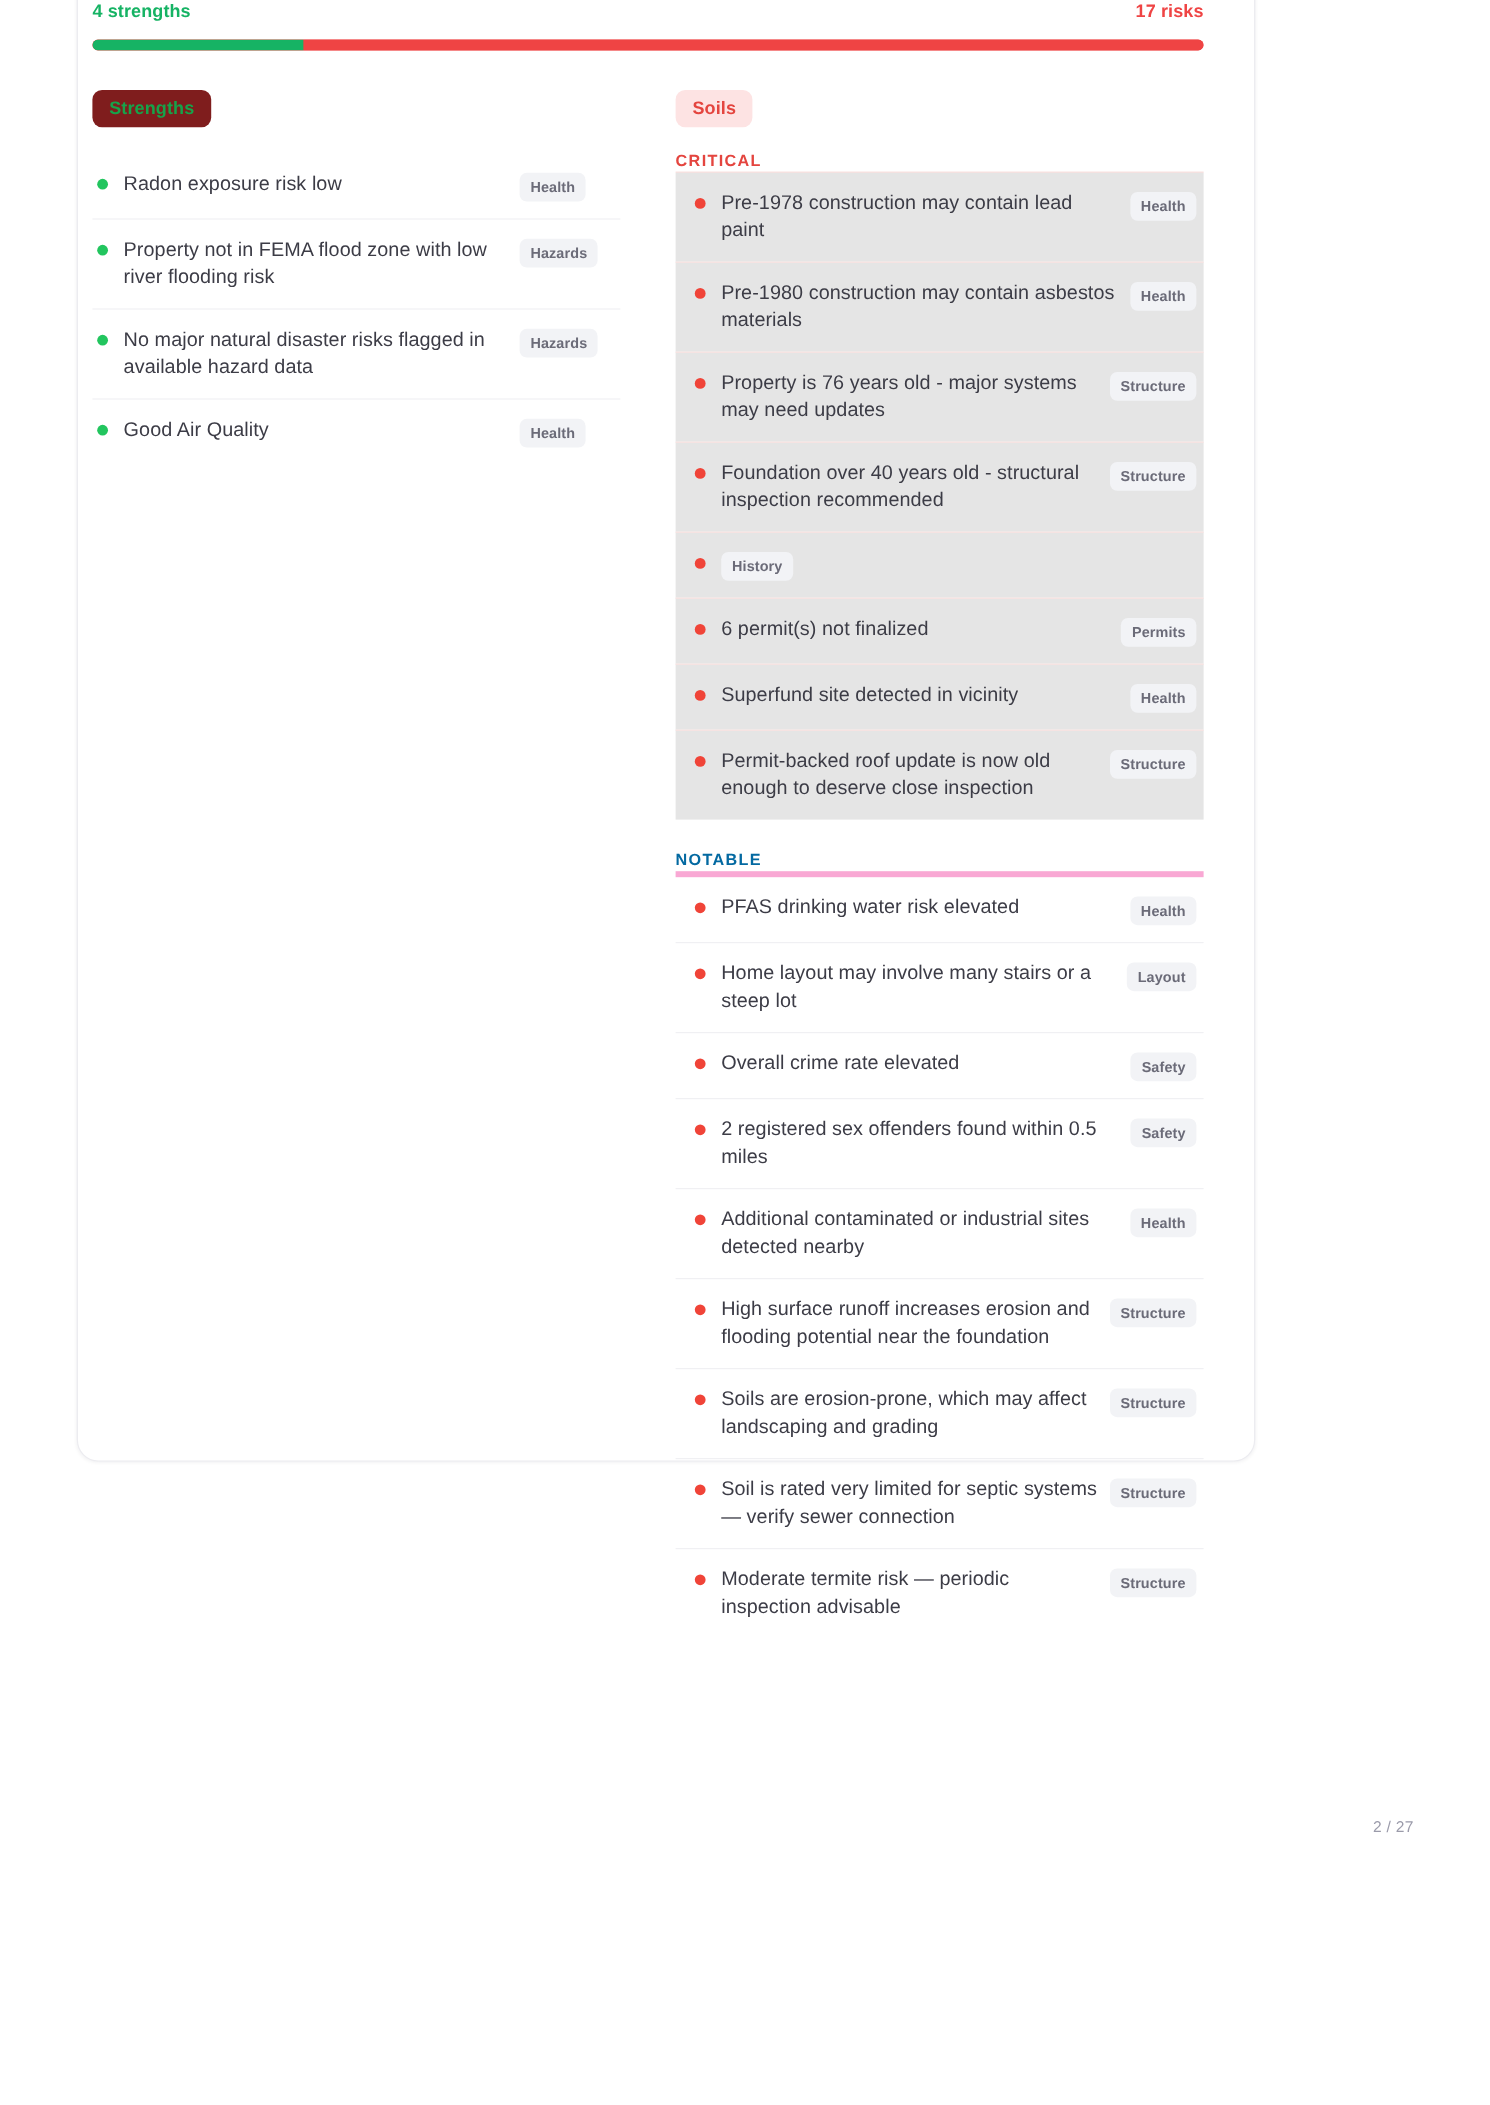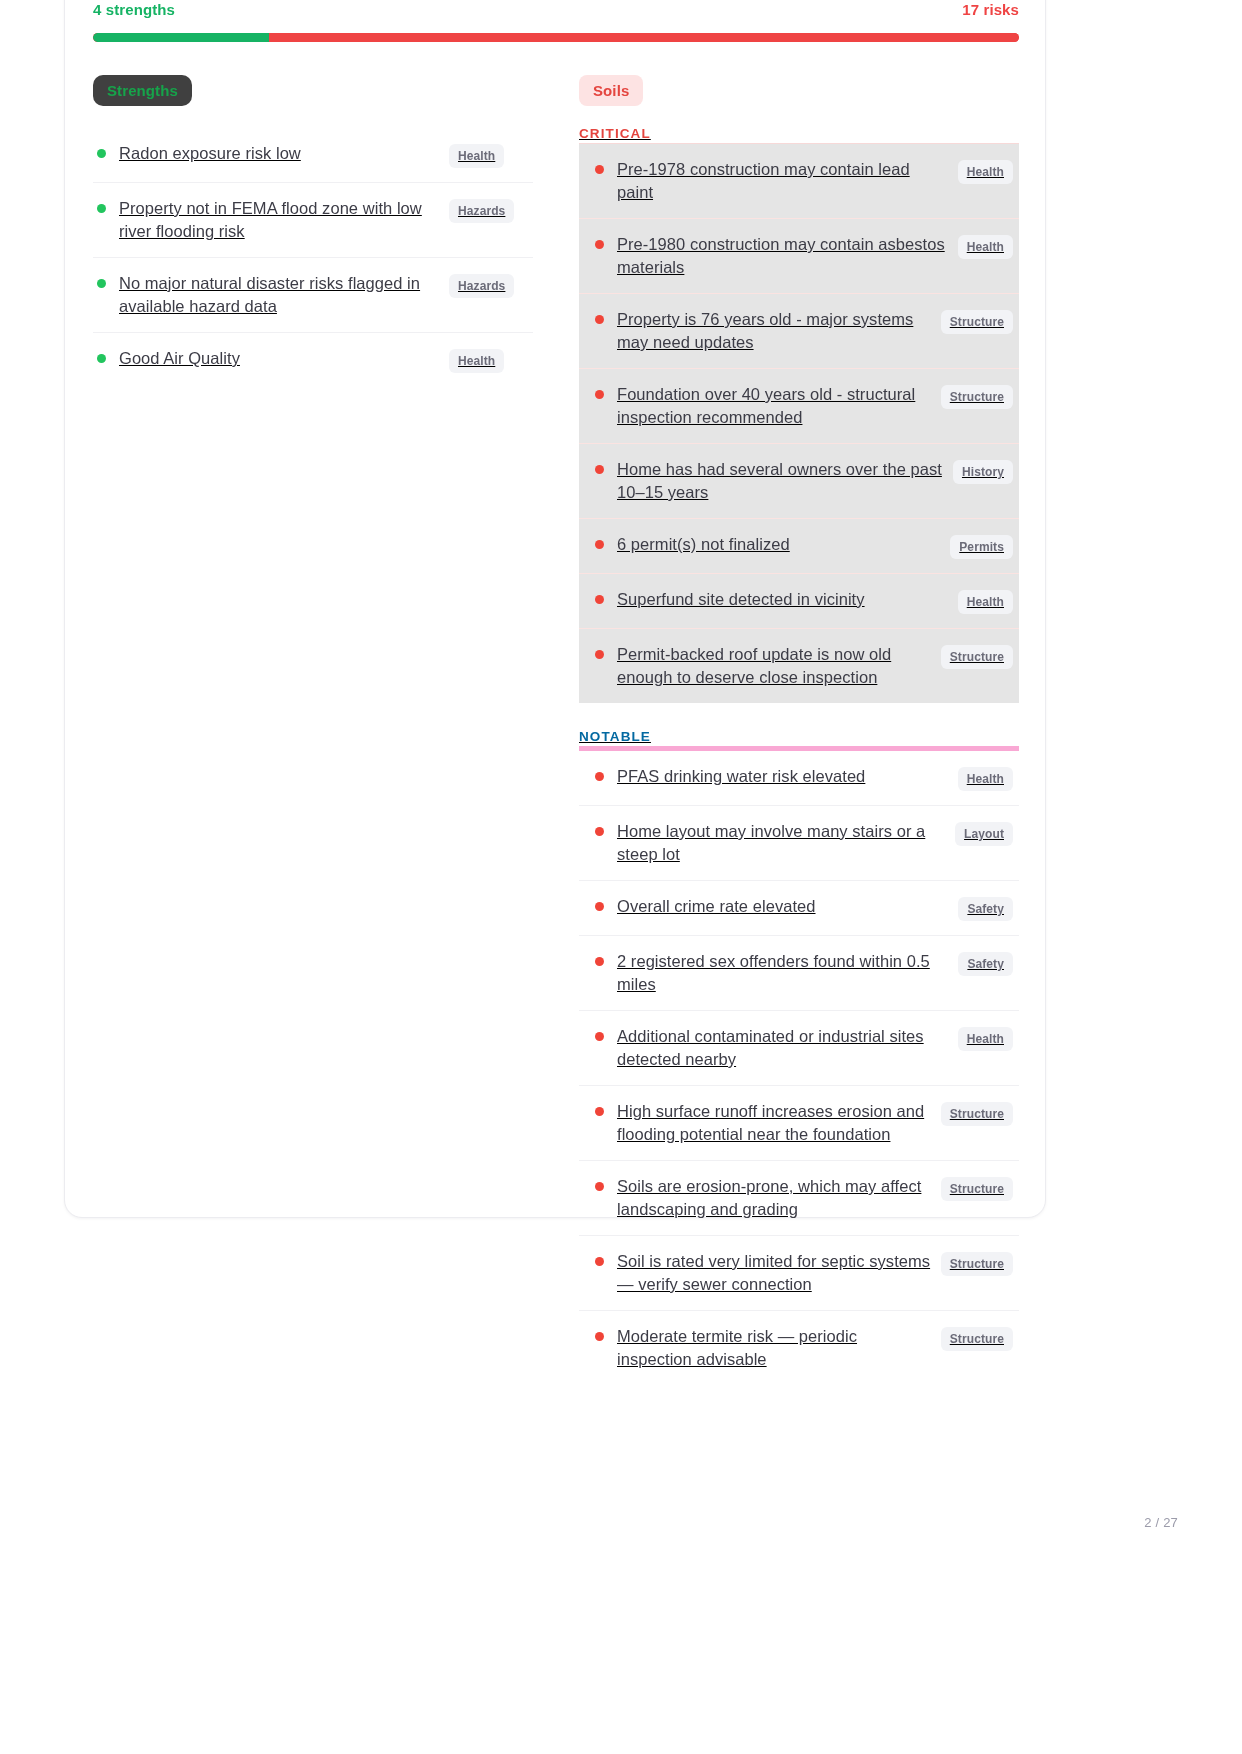--- a/index.html
+++ b/index.html
@@ -25,24 +25,23 @@
     width: 982px;
     height: 1258px;
     background: #ffffff;
     border: 1px solid #ececf0;
     border-radius: 18px;
     box-shadow: 0 1px 3px rgba(16,24,40,.05);
   }
 
   .card-inner {
     position: absolute;
-    left: 28px;
+    left: 12px;
     top: 40px;
     width: 926px;
-    text-decoration: underline;
   }
 
   
   .summary {
     position: relative;
     height: 52px;
   }
   .sum-left {
     position: absolute;
     left: 0; top: 0;
@@ -96,23 +95,22 @@
   
   .pill {
     display: inline-block;
     font-size: 15px;
     font-weight: 700;
     padding: 7px 14px;
     border-radius: 8px;
     letter-spacing: .1px;
   }
   .pill-strengths {
-    background: #404040;
+    background: #7f1d1d;
     color: #16a34a;
-    border-radius: 10px;
   }
   .pill-risks {
     background: #fde3e3;
     color: #e4453f;
   }
 
   
   .list { margin-top: 22px; }
 
   .item {
@@ -269,21 +267,20 @@
                     <span class="item-text risk-text">Property is 76 years old - major systems may need updates</span>
                     <span class="chip">Structure</span>
                   </div>
                   <div class="item">
                     <span class="dot dot-red"></span>
                     <span class="item-text risk-text">Foundation over 40 years old - structural inspection recommended</span>
                     <span class="chip">Structure</span>
                   </div>
                   <div class="item">
                     <span class="dot dot-red"></span>
-                    <span class="item-text risk-text">Home has had several owners over the past 10–15 years</span>
                     <span class="chip">History</span>
                   </div>
                   <div class="item">
                     <span class="dot dot-red"></span>
                     <span class="item-text risk-text">6 permit(s) not finalized</span>
                     <span class="chip">Permits</span>
                   </div>
                   <div class="item">
                     <span class="dot dot-red"></span>
                     <span class="item-text risk-text">Superfund site detected in vicinity</span>

